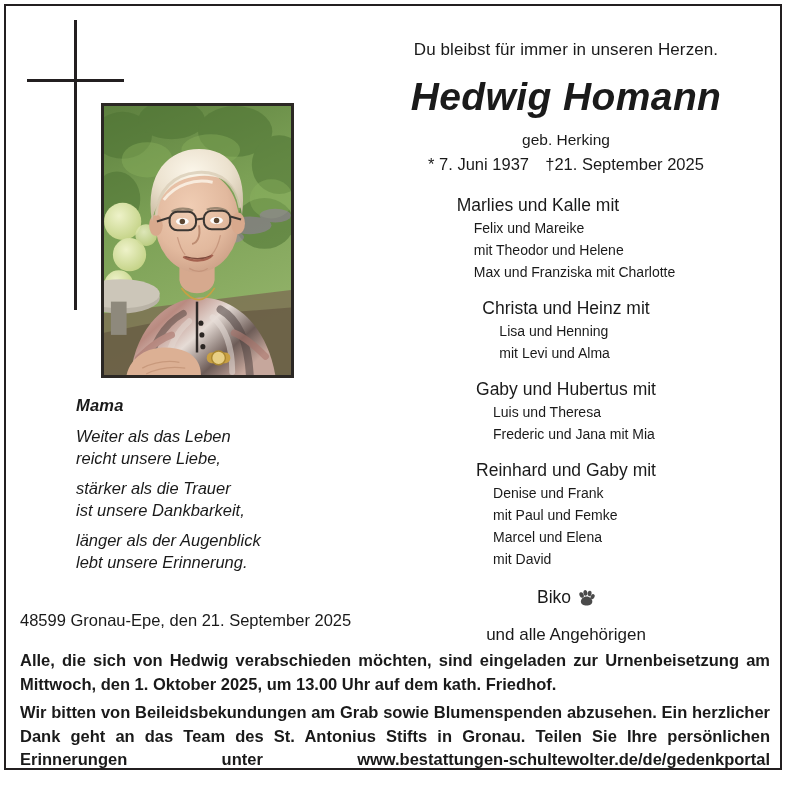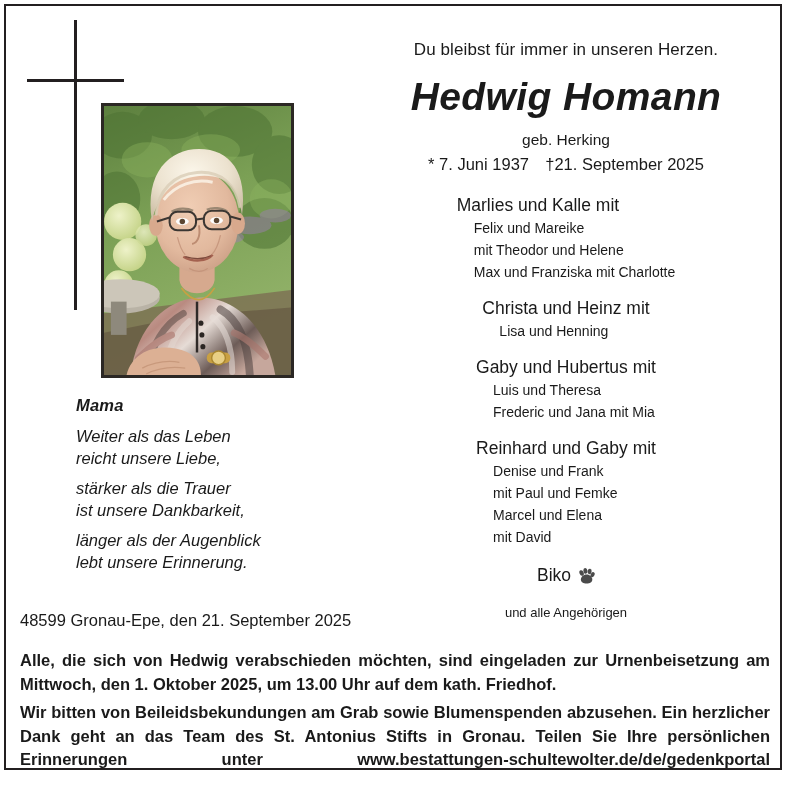--- a/index.html
+++ b/index.html
@@ -157,21 +157,21 @@
     font-size: 17.5px;
     line-height: 23px;
   }
   .paw {
     display: inline-block;
     vertical-align: -3px;
     margin-left: 7px;
   }
   .paw svg { display: block; }
   .relatives-line {
-    font-size: 13px;
+    font-size: 17px;
     line-height: 23px;
   }
 
   
   .bottom {
     position: absolute;
     left: 14px;
     top: 603px;
     width: 750px;
   }
@@ -368,20 +368,21 @@
             <div class="fam-sub">Felix und Mareike</div>
             <div class="fam-sub">mit Theodor und Helene</div>
             <div class="fam-sub">Max und Franziska mit Charlotte</div>
           </div>
         </div>
 
         <div class="family-group family-group-center">
           <div class="fam-inner">
             <div class="fam-head">Christa und Heinz mit</div>
             <div class="fam-sub">Lisa und Henning</div>
+            <div class="fam-sub">mit Levi und Alma</div>
           </div>
         </div>
 
         <div class="family-group family-group-center">
           <div class="fam-inner">
             <div class="fam-head">Gaby und Hubertus mit</div>
             <div class="fam-sub">Luis und Theresa</div>
             <div class="fam-sub">Frederic und Jana mit Mia</div>
           </div>
         </div>

